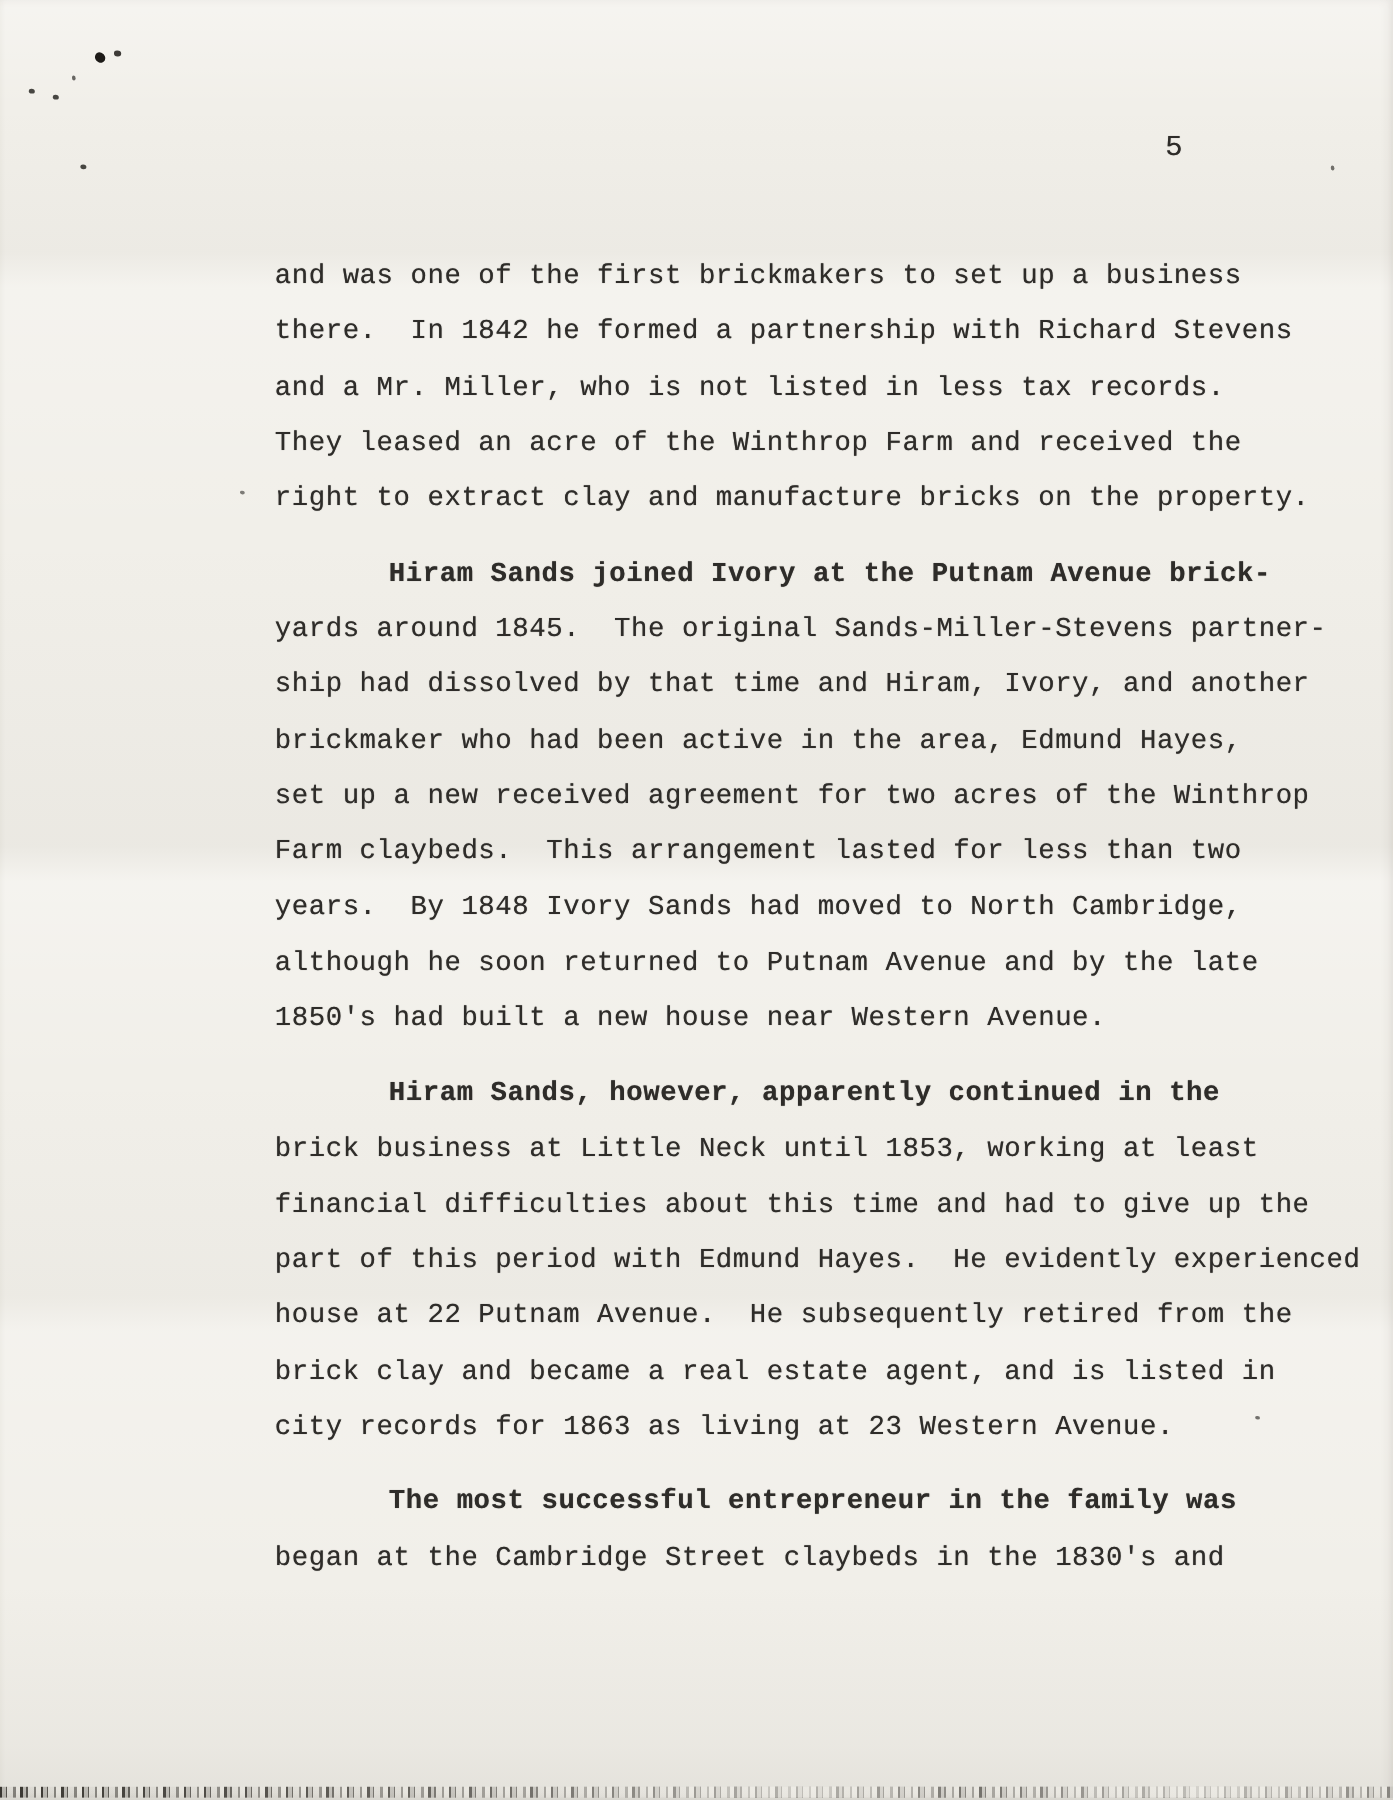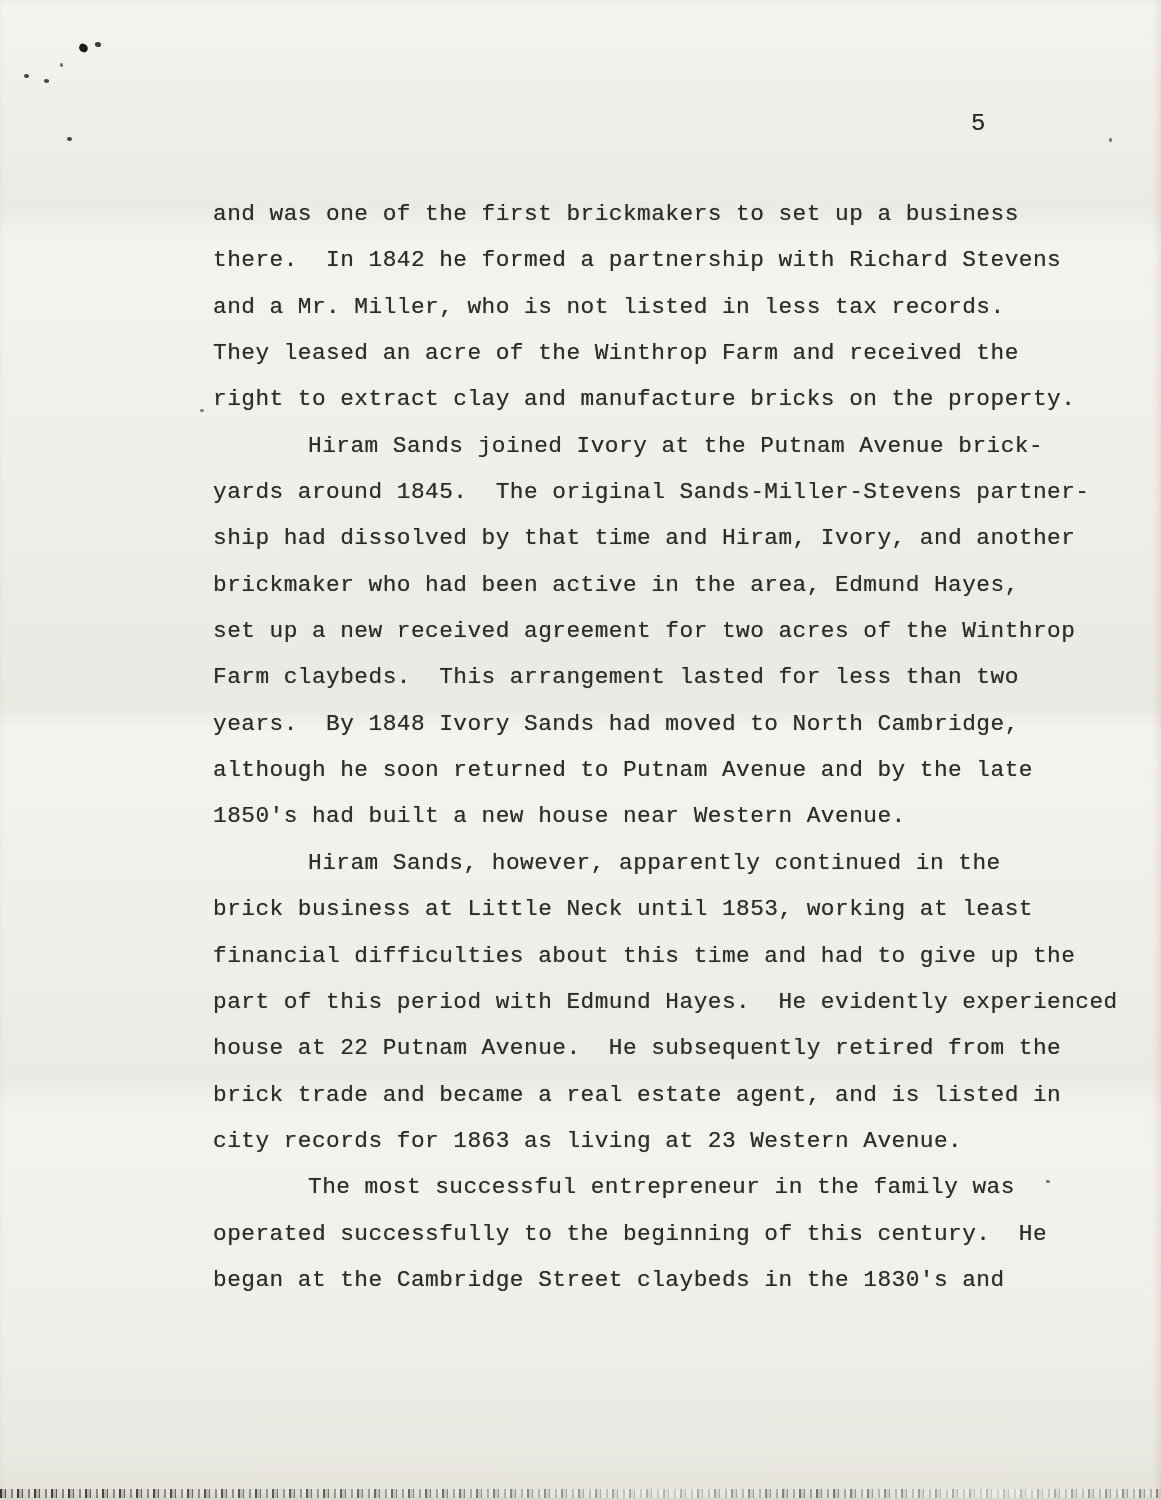--- a/index.html
+++ b/index.html
@@ -32,30 +32,30 @@
     top: 108px;
     font-size: 24px;
     line-height: 32px;
     text-shadow: 0 0 0.6px rgba(46,44,41,0.7);
   }
   .text-block {
     position: absolute;
     left: 213px;
     top: 191px;
   }
-  .paragraph { margin: 0; padding: 0; }
+  .paragraph { margin: 16px; padding: 0; }
   .line {
     white-space: pre;
     height: 46.35px;
     line-height: 46.35px;
     font-size: 22.8px;
     letter-spacing: 0.02em;
     text-shadow: 0 0 0.7px rgba(46,44,41,0.65);
   }
-  .line.indent { text-indent: 95px; }
+  .line.indent { text-indent: 95px; font-weight: bold; }
   .speck {
     position: absolute;
     background: #1d1b18;
     border-radius: 45% 60% 50% 55%;
   }
   .sp1 { left: 79px;  top: 44px;  width: 9px; height: 8px; transform: rotate(25deg); }
   .sp2 { left: 95px;  top: 42px;  width: 6px; height: 5px; opacity: 0.85; }
   .sp3 { left: 24px;  top: 74px;  width: 5px; height: 4px; opacity: 0.8; }
   .sp4 { left: 44px;  top: 79px;  width: 5px; height: 4px; opacity: 0.8; }
   .sp5 { left: 60px;  top: 63px;  width: 3px; height: 4px; opacity: 0.65; }
@@ -107,26 +107,25 @@
         <div class="line">years.  By 1848 Ivory Sands had moved to North Cambridge,</div>
         <div class="line">although he soon returned to Putnam Avenue and by the late</div>
         <div class="line">1850's had built a new house near Western Avenue.</div>
       </div>
       <div class="paragraph">
         <div class="line indent">Hiram Sands, however, apparently continued in the</div>
         <div class="line">brick business at Little Neck until 1853, working at least</div>
         <div class="line">financial difficulties about this time and had to give up the</div>
         <div class="line">part of this period with Edmund Hayes.  He evidently experienced</div>
         <div class="line">house at 22 Putnam Avenue.  He subsequently retired from the</div>
-        <div class="line">brick trade and became a real estate agent, and is listed in</div>
+        <div class="line">brick clay and became a real estate agent, and is listed in</div>
         <div class="line">city records for 1863 as living at 23 Western Avenue.</div>
       </div>
       <div class="paragraph">
         <div class="line indent">The most successful entrepreneur in the family was</div>
-        <div class="line">operated successfully to the beginning of this century.  He</div>
         <div class="line">began at the Cambridge Street claybeds in the 1830's and</div>
       </div>
     </div>
 
   <span class="speck sp1"></span>
   <span class="speck sp2"></span>
   <span class="speck sp3"></span>
   <span class="speck sp4"></span>
   <span class="speck sp5"></span>
   <span class="speck sp6"></span>

